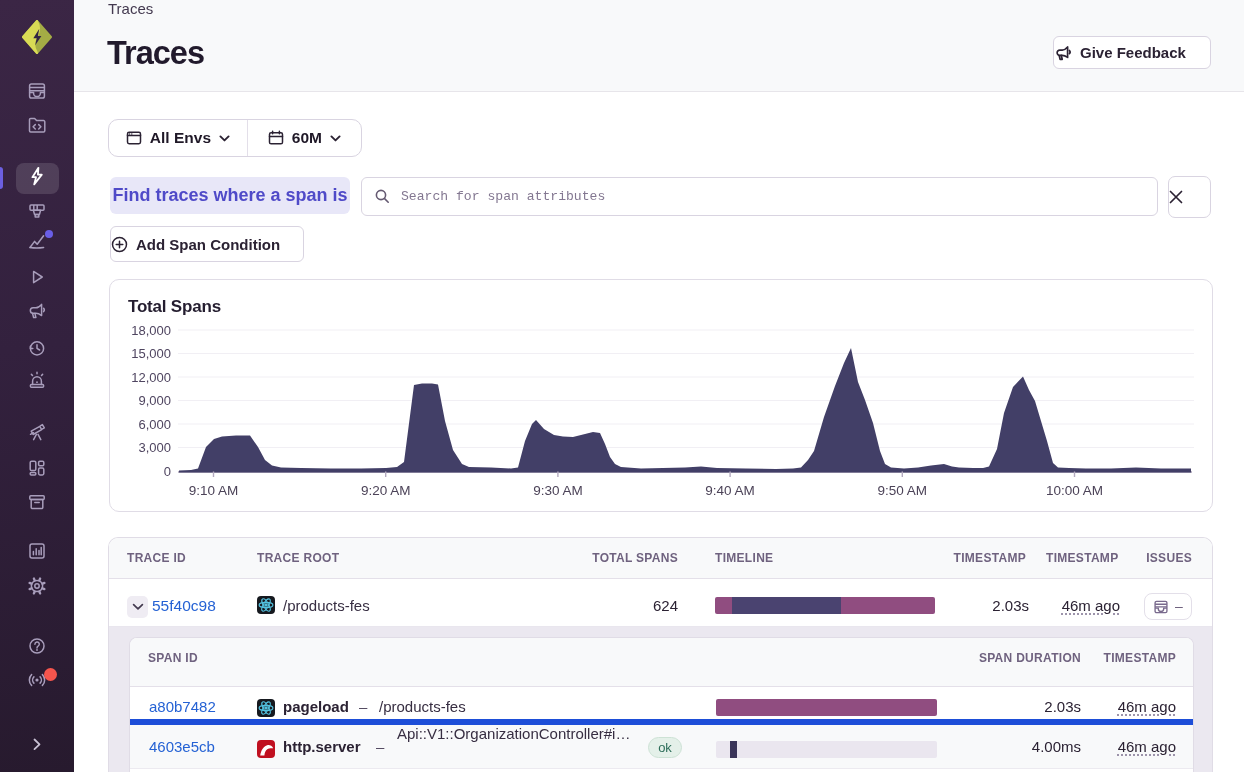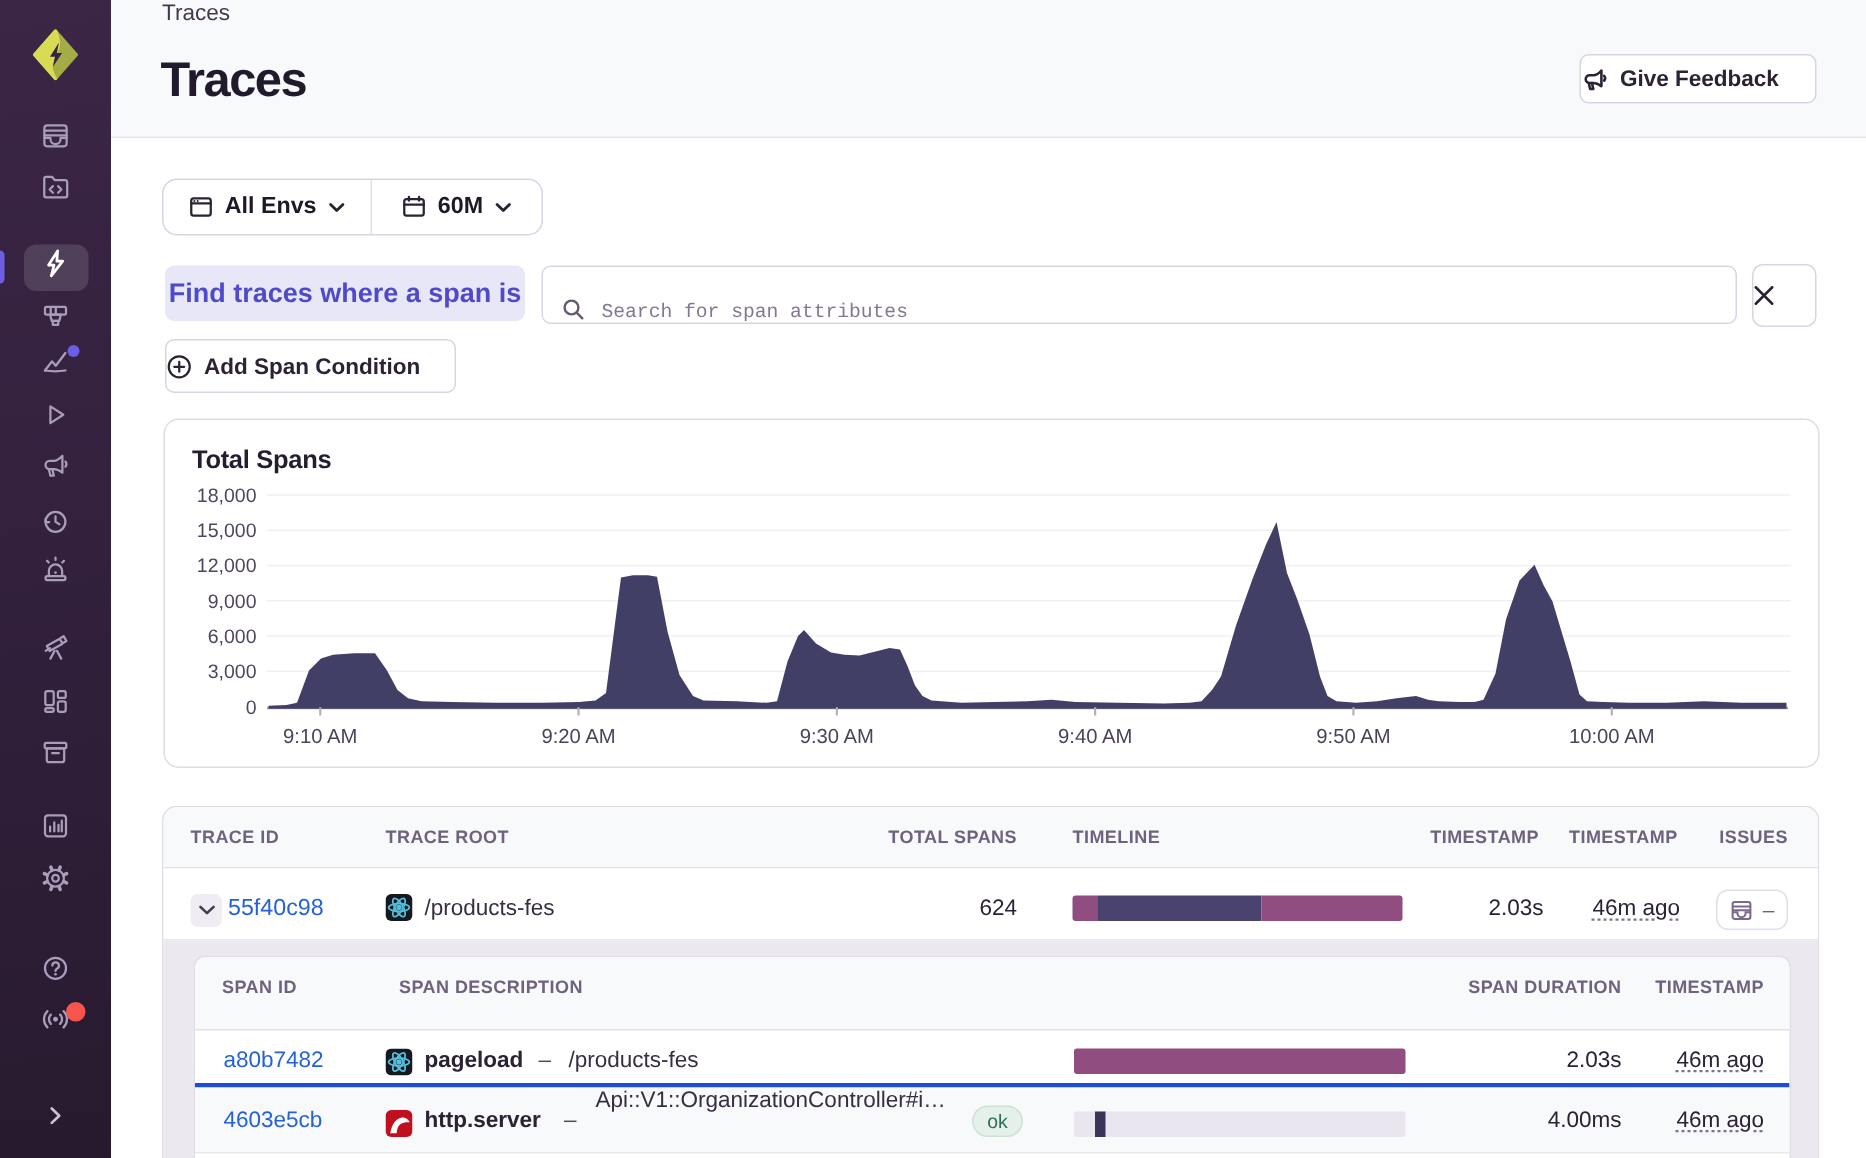--- a/index.html
+++ b/index.html
@@ -24,21 +24,21 @@
 
 
 #pagefilter { position:absolute; left:108px; top:119px; width:254px; height:38px; background:#fff;
   border:1px solid #d9d4e1; border-radius:10px; display:flex; align-items:center; }
 #pagefilter .seg { width:139px; display:flex; align-items:center; justify-content:center; gap:8px; font-weight:bold; font-size:15.5px; color:#1f1827; }
 #pagefilter .seg + .sep + .seg { width:114px; } #pagefilter .sep { width:1px; height:36px; background:#e3dfe9; }
 #wherelabel { position:absolute; left:110px; top:177px; width:240px; height:37px; background:#e8e7f8;
   border-radius:6px; display:flex; align-items:center; justify-content:center;
   font-weight:bold; font-size:18px; color:#4f4ac8; }
 #search { position:absolute; left:361px; top:177px; width:797px; height:39px; background:#fff;
-  border:1px solid #d9d4e1; border-radius:6px; display:flex; align-items:flex-end; }
+  border:1px solid #d9d4e1; border-radius:6px; display:flex; align-items:center; }
 #search .ph { font-family:"Liberation Mono", monospace; font-size:13.1px; color:#837791; letter-spacing:0; }
 #xbtn { left:1168px; top:176px; width:43px; height:42px; border-radius:7px; font-weight:normal; }
 #addspan { left:110px; top:226px; width:194px; height:36px; }
 
 
 #card { position:absolute; left:109px; top:279px; width:1104px; height:233px; background:#fff;
   border:1px solid #e0dce6; border-radius:10px; }
 #card h2 { position:absolute; left:18px; top:17px; font-size:17px; font-weight:bold; color:#241d2f; letter-spacing:-0.2px; }
 
 
@@ -271,25 +271,24 @@
           <path d="M2.6 6.6h14.8M2.6 9.8h14.8" stroke="#796a8d" stroke-width="1.7"></path>
           <path d="M2.6 11.4h4v0.8a3.4 3.4 0 0 0 6.8 0v-0.8h4" stroke="#796a8d" stroke-width="1.7"></path>
         </svg>
         <span style="color:#70627f;font-size:14px;position:relative;top:-1px;">–</span>
       </div>
   </div>
   <div id="expand">
     <div id="itbl">
       <div class="thead">
         <div class="th" style="left:18px;">SPAN ID</div>
-        <div class="th" style="left:136px;">SPAN DESCRIPTION</div>
         <div class="th" style="right:112px;">SPAN DURATION</div>
         <div class="th" style="right:17px;">TIMESTAMP</div>
       </div>
-      <div class="sprow" style="height:38px;border-bottom:3px solid #1d4ed8;">
+      <div class="sprow" style="height:38px;border-bottom:6px solid #1d4ed8;">
         <div class="cell link" style="left:19px;top:11px;">a80b7482</div>
           <div class="pid" style="left:127px;top:12px;"><svg width="18" height="18" viewBox="0 0 18 18">
               <rect width="18" height="18" rx="4" fill="#16191f"></rect>
               <g stroke="#53c1de" stroke-width="1.15" fill="none">
                 <ellipse cx="9" cy="9" rx="6.9" ry="2.6"></ellipse>
                 <ellipse cx="9" cy="9" rx="6.9" ry="2.6" transform="rotate(60 9 9)"></ellipse>
                 <ellipse cx="9" cy="9" rx="6.9" ry="2.6" transform="rotate(120 9 9)"></ellipse>
               </g>
               <circle cx="9" cy="9" r="1.8" fill="#53c1de"></circle>
             </svg></div>

